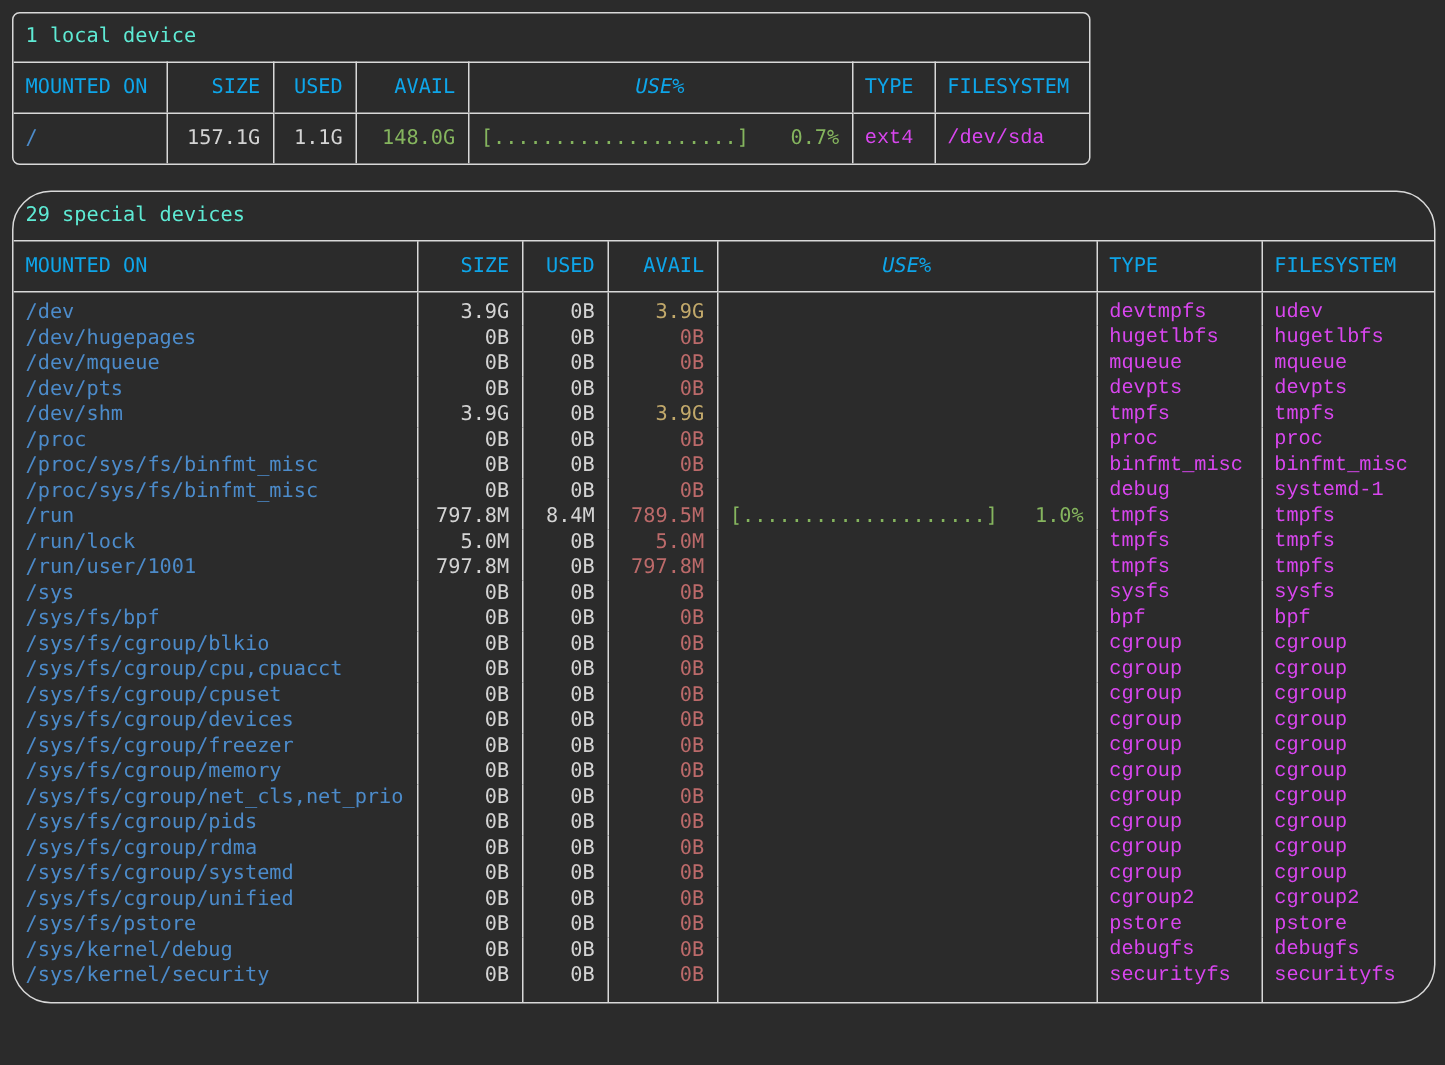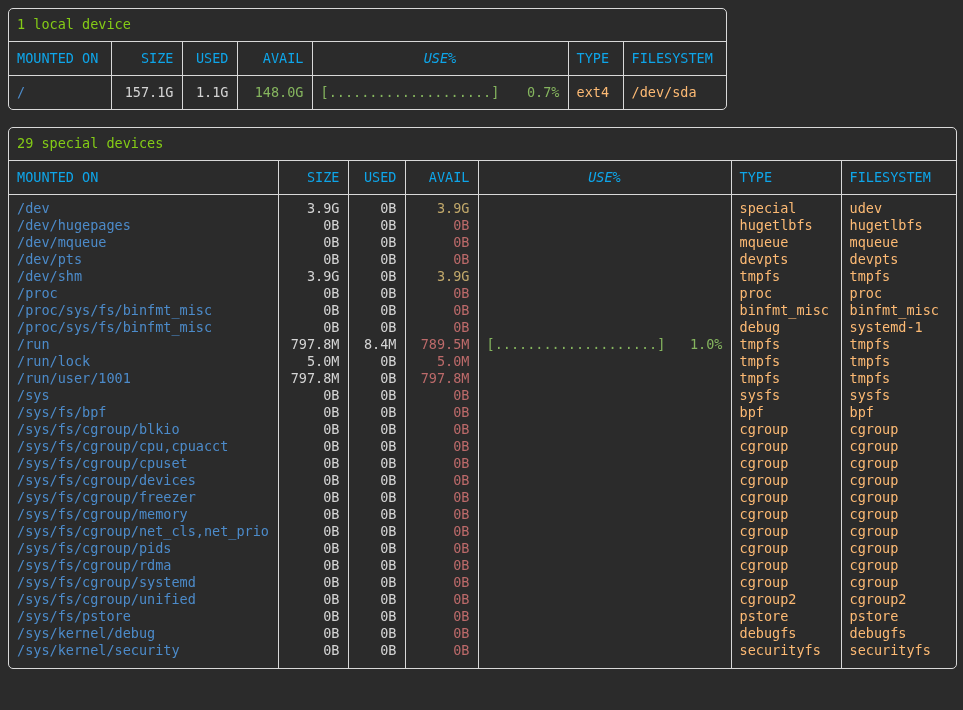--- a/index.html
+++ b/index.html
@@ -7,38 +7,38 @@
     width:963px; height:710px; box-sizing:border-box;
     padding:8px; background:#2b2b2b; overflow:hidden;
     font-family:"DejaVu Sans Mono", monospace;
     font-size:13.5px; line-height:17px; color:#d4d4d4;
   }
   .panel {
     border:1px solid #d9d9d9; border-radius:5px;
     overflow:hidden; background:#2b2b2b;
   }
   .panel-local { width:717px; margin-bottom:17px; }
-  .panel-special { width:947px; }
+  .panel-special { width:947px;border-radius:26px; }
   table { border-collapse:collapse; table-layout:fixed; width:100%; }
   th, td { overflow:hidden; white-space:nowrap; font-weight:normal; text-align:left; }
-  .title-row td { padding:7px 8px 8px 8px; border-bottom:1px solid #d9d9d9; color:#84cc16; }
+  .title-row td { padding:7px 8px 8px 8px; border-bottom:1px solid #d9d9d9; color:#5eead4; }
   .cols th { padding:8px; border-bottom:1px solid #d9d9d9; color:#0ea5e9; }
   .cols th + th { border-left:1px solid #d9d9d9; }
   tbody td + td { border-left:1px solid #d9d9d9; }
   .panel-local tbody td { padding:8px; }
   .panel-special tbody td { padding:0 8px; }
   .panel-special tbody tr:first-child td { padding-top:5px; }
   .panel-special tbody tr:last-child td { padding-bottom:9px; }
   .r { text-align:right; }
   .c { text-align:center;font-style:italic; }
   .blue   { color:#4c8bca; }
   .green  { color:#85b55e; }
   .yellow { color:#c2a96b; }
   .red    { color:#bc6a6a; }
-  .purple { color:#fdba74; }
+  .purple { color:#d946ef;font-family:Liberation Mono, monospace; }
   .pct { float:right; }
 </style>
 </head>
 <body>
 
 <div class="panel panel-local">
   <table>
     <colgroup>
       <col style="width:102px">
         <col style="width:71px">
@@ -101,21 +101,21 @@
         <th>FILESYSTEM</th>
       </tr>
     </thead>
     <tbody id="special-tbody">
         <tr>
     <td class="blue">/dev</td>
     <td class="r">3.9G</td>
     <td class="r">0B</td>
     <td class="r yellow">3.9G</td>
     <td><span class="pct green"></span><span class="bar green"></span></td>
-    <td class="purple">special</td>
+    <td class="purple">devtmpfs</td>
     <td class="purple">udev</td>
   </tr>
         <tr>
     <td class="blue">/dev/hugepages</td>
     <td class="r">0B</td>
     <td class="r">0B</td>
     <td class="r red">0B</td>
     <td><span class="pct green"></span><span class="bar green"></span></td>
     <td class="purple">hugetlbfs</td>
     <td class="purple">hugetlbfs</td>

